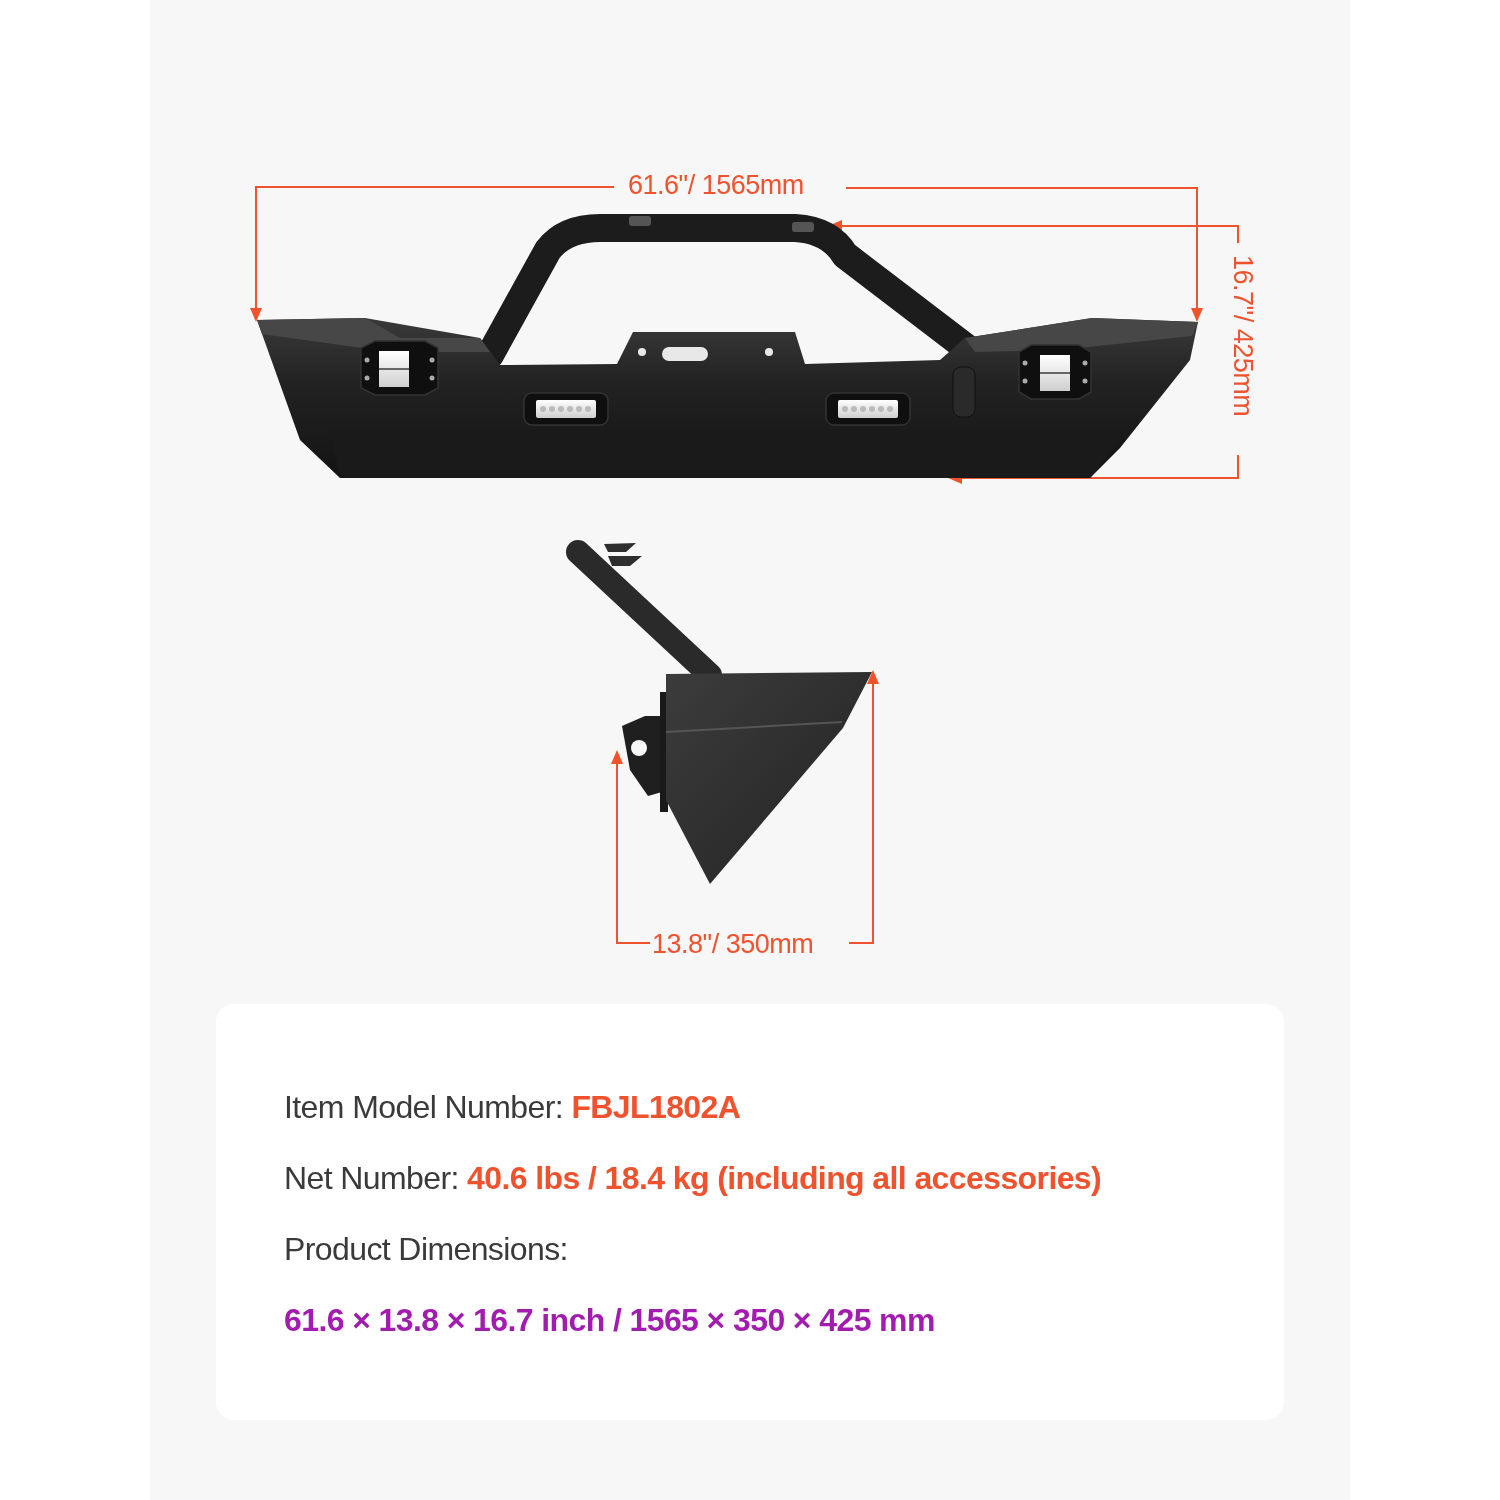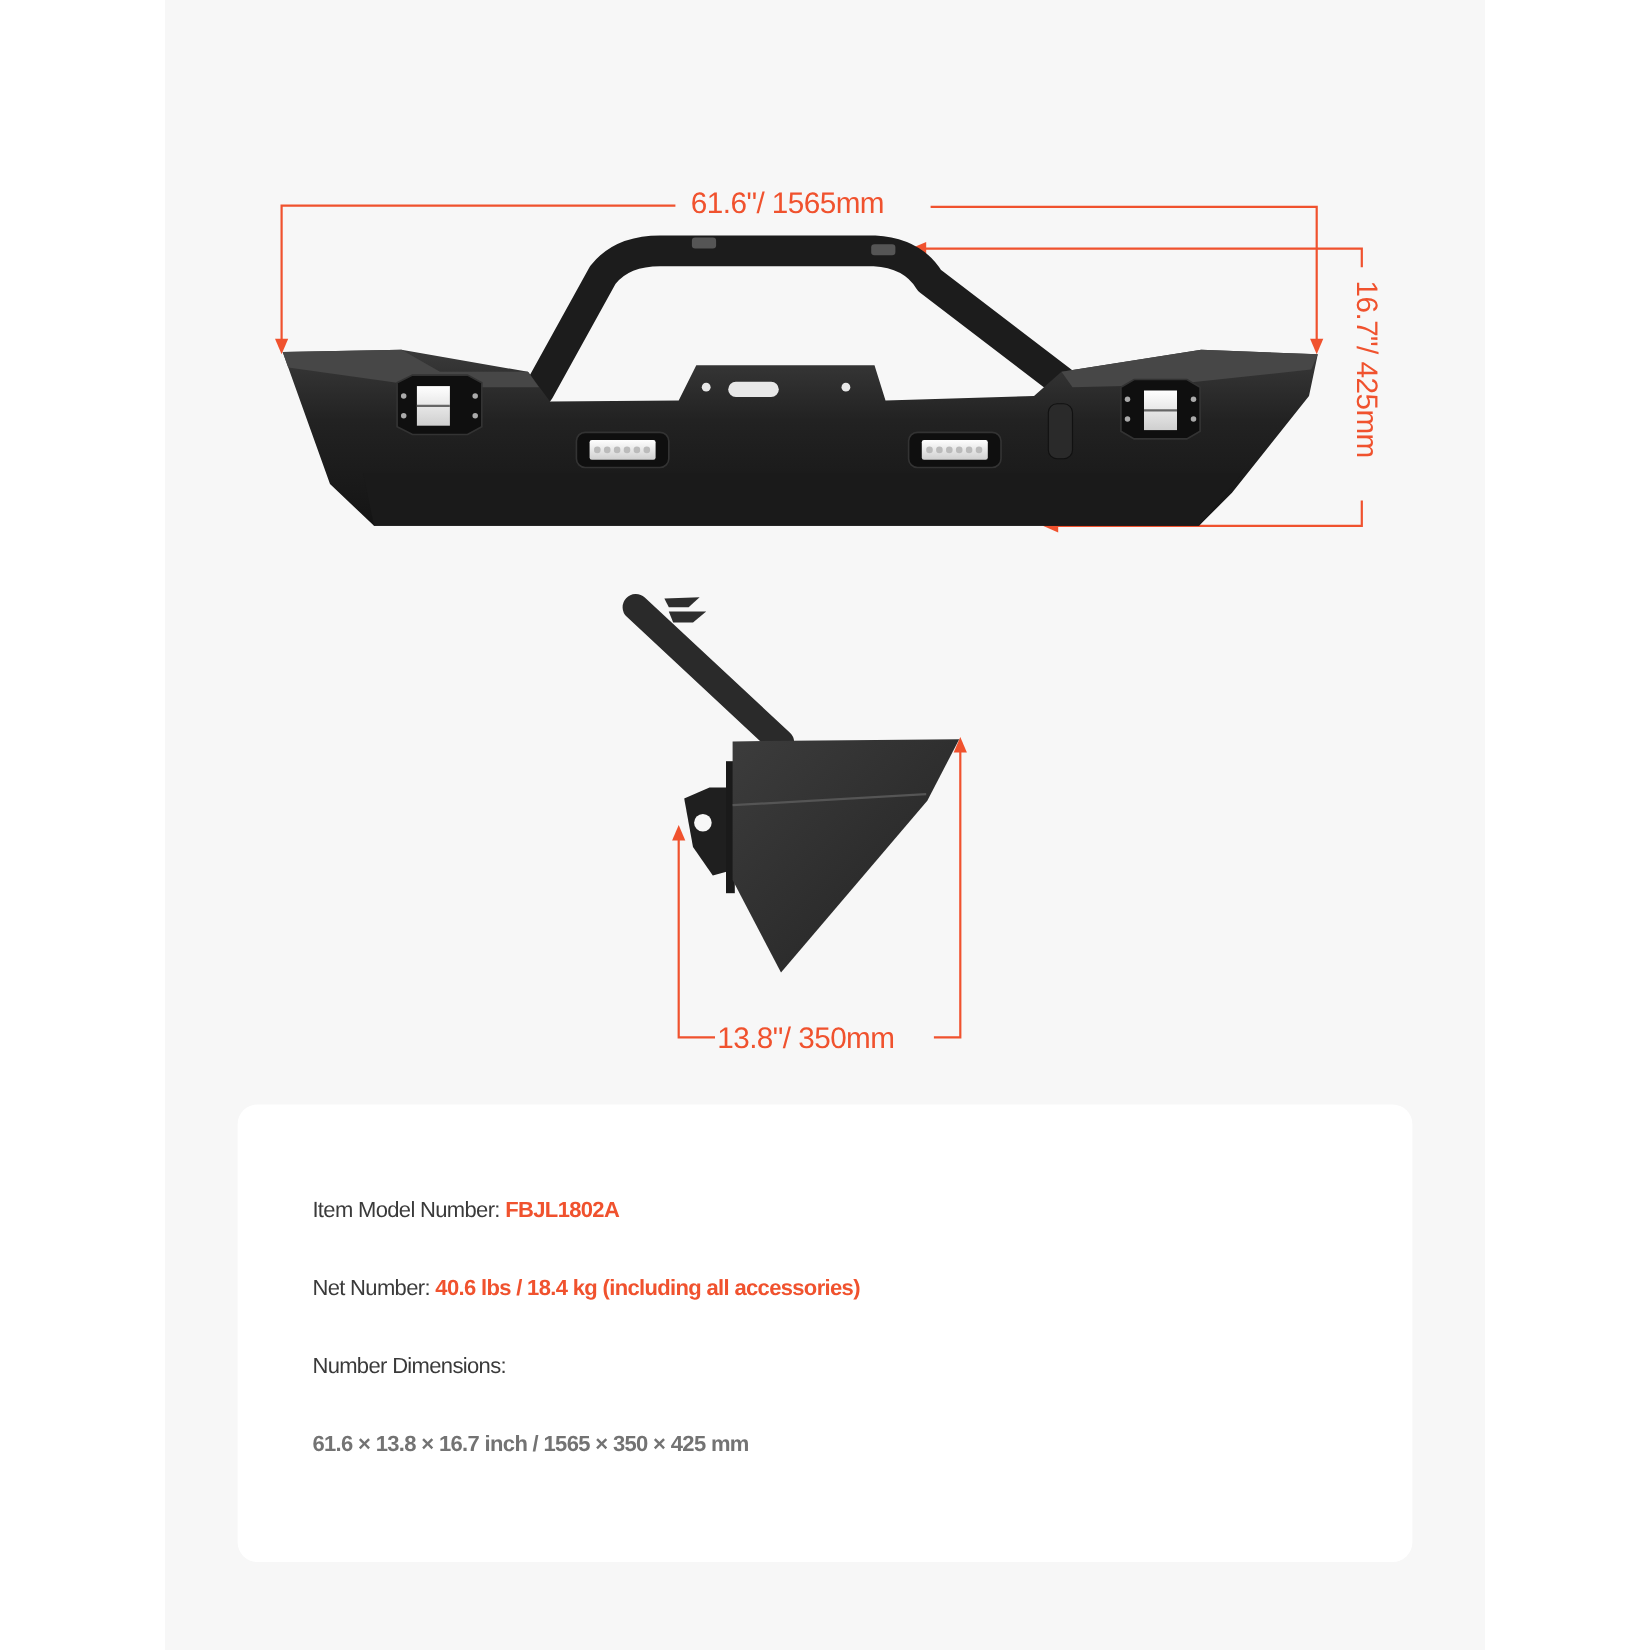--- a/index.html
+++ b/index.html
@@ -4,26 +4,26 @@
 <style>
   html, body { margin: 0; padding: 0; background: #ffffff; }
   body { width: 1500px; height: 1500px; position: relative; overflow: hidden; font-family: "Liberation Sans", sans-serif; }
   .panel { position: absolute; left: 150px; top: 0; width: 1200px; height: 1500px; background: #f7f7f7; }
   .dim-label { position: absolute; color: #f0522e; font-family: "Liberation Sans", sans-serif; font-size: 27px; letter-spacing: -0.5px; white-space: nowrap; line-height: 1; }
   .dim-top { left: 628px; top: 172px; }
   .dim-right { left: 1218px; top: 255px; transform-origin: left top; transform: translate(38px, 0) rotate(90deg); }
   .dim-bottom { left: 652px; top: 931px; }
   svg.art { position: absolute; left: 0; top: 0; }
   .card { position: absolute; left: 216px; top: 1004px; width: 1068px; height: 416px; background: #ffffff; border-radius: 18px; }
-  .row { position: absolute; left: 284px; font-size: 20px; color: #3a3a3a; white-space: nowrap; letter-spacing: -0.6px; }
+  .row { position: absolute; left: 284px; font-size: 32px; color: #3a3a3a; white-space: nowrap; letter-spacing: -0.6px; }
   .row .val { color: #f0522e; font-weight: bold; }
   .r1 { top: 1089px; }
   .r2 { top: 1160px; }
   .r3 { top: 1231px; }
-  .r4 { top: 1302px; color: #737373; font-weight: bold; }
+  .r4 { top: 1302px; color: #a21caf; font-weight: bold; }
 </style>
 </head>
 <body>
 
 <div class="panel"></div>
 
 <svg class="art" width="1500" height="1000" viewBox="0 0 1500 1000">
   <defs>
     <linearGradient id="bodyG" x1="0" y1="0" x2="0" y2="1">
       <stop offset="0" stop-color="#3a3a3a"></stop>
@@ -149,14 +149,14 @@
 <div class="dim-label dim-bottom">13.8"/ 350mm</div>
 
 <div class="card"></div>
 
 <div class="row r1">
   <span>Item Model Number: </span><span class="val">FBJL1802A</span>
 </div>
 <div class="row r2">
   <span>Net Number: </span><span class="val">40.6 lbs / 18.4 kg (including all accessories)</span>
 </div>
-<div class="row r3">Number Dimensions:</div>
+<div class="row r3">Product Dimensions:</div>
 <div class="row r4">61.6 × 13.8 × 16.7 inch / 1565 × 350 × 425 mm</div>
 
 </body></html>

